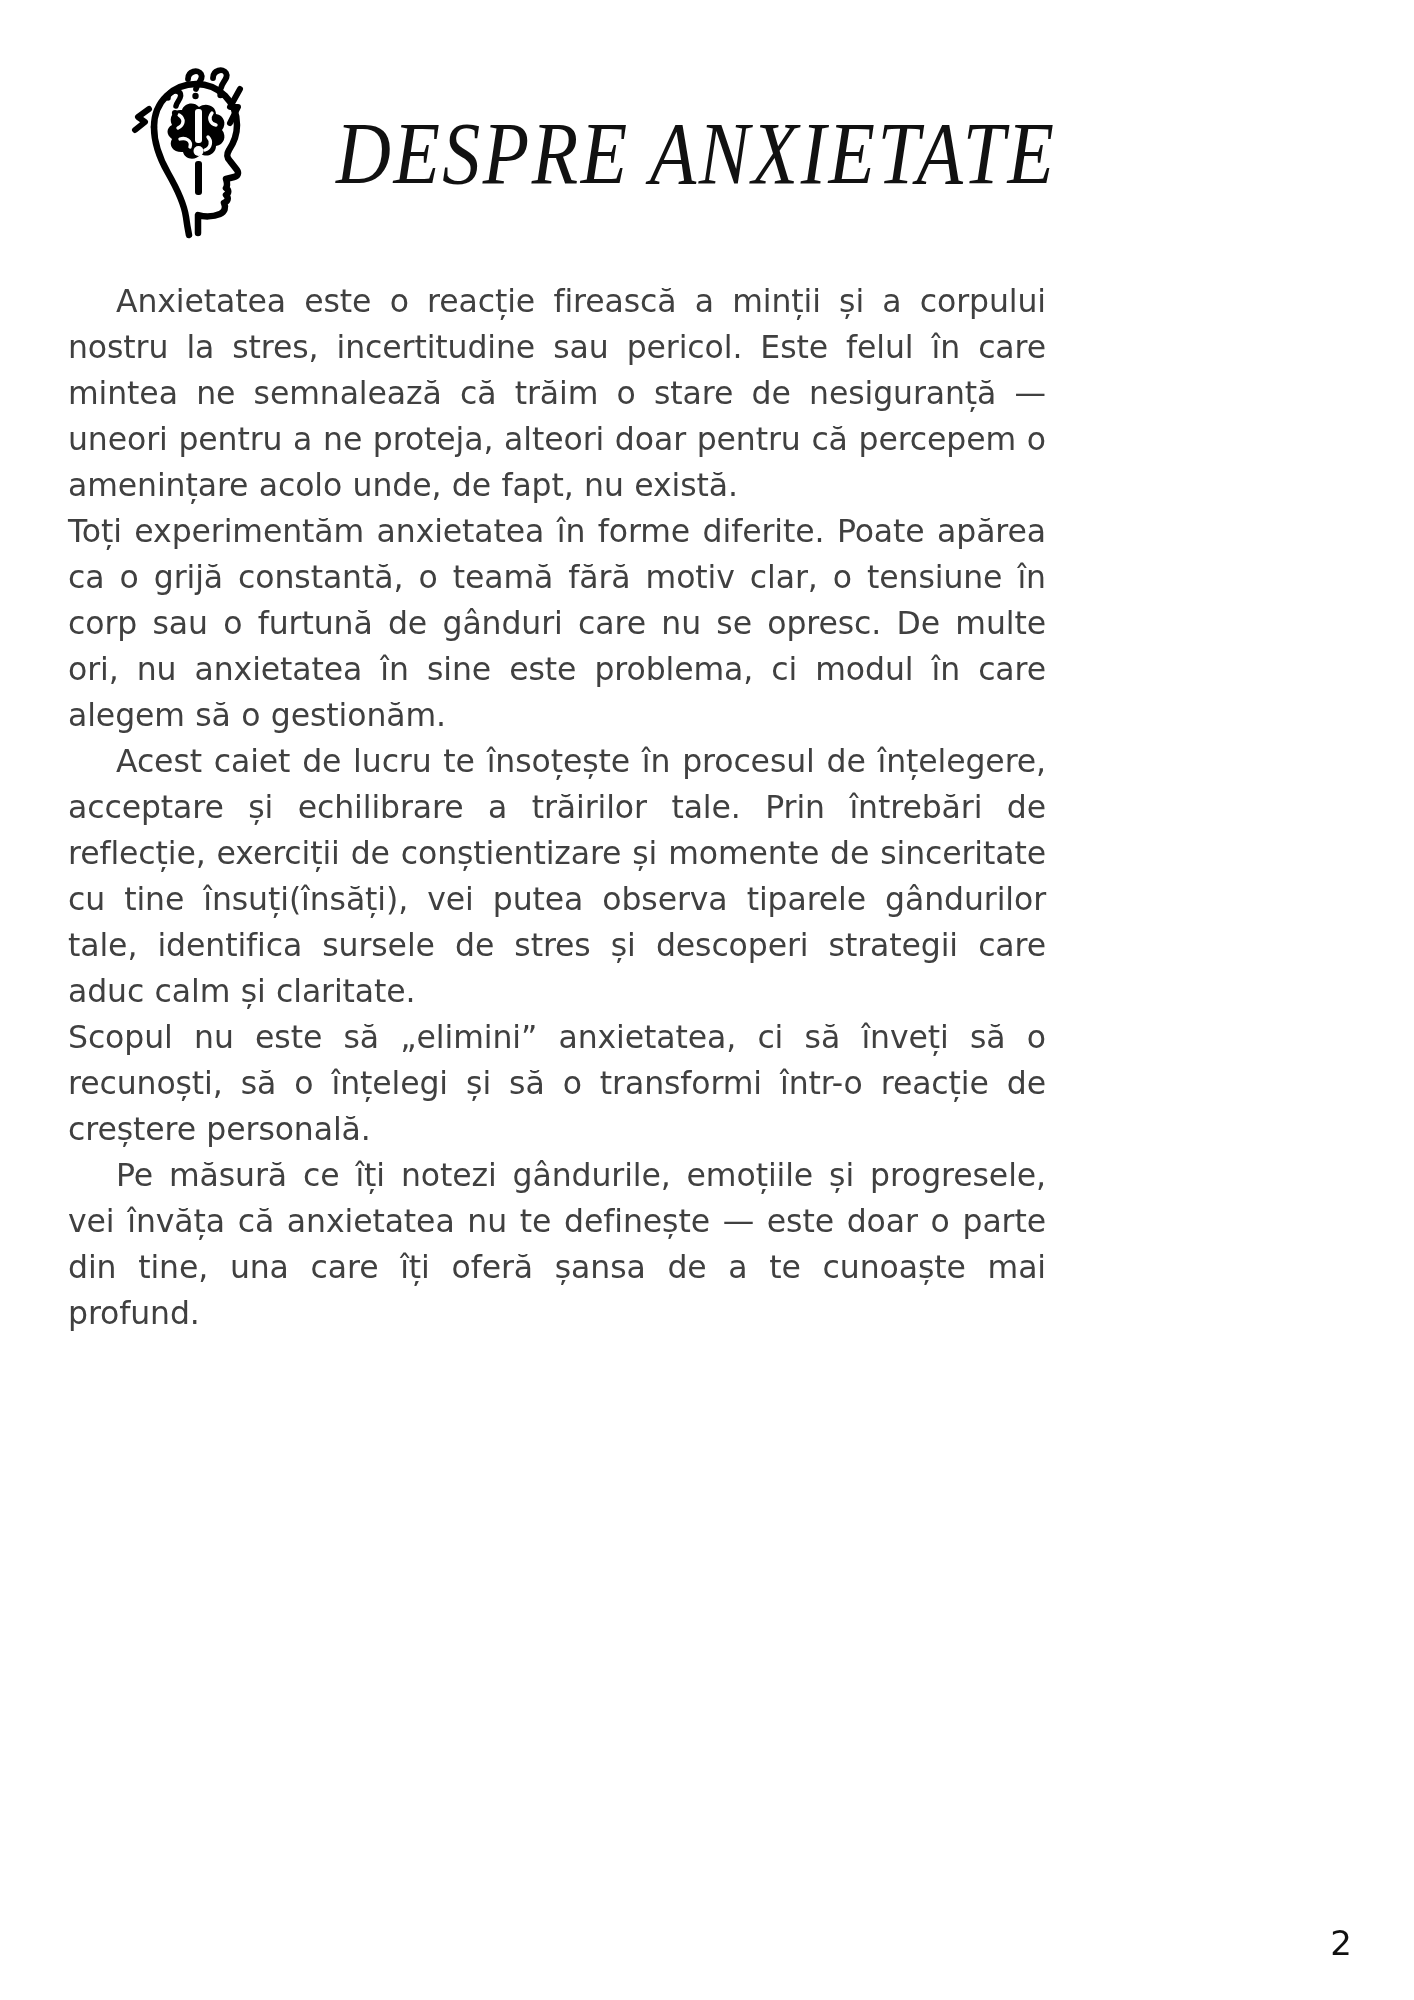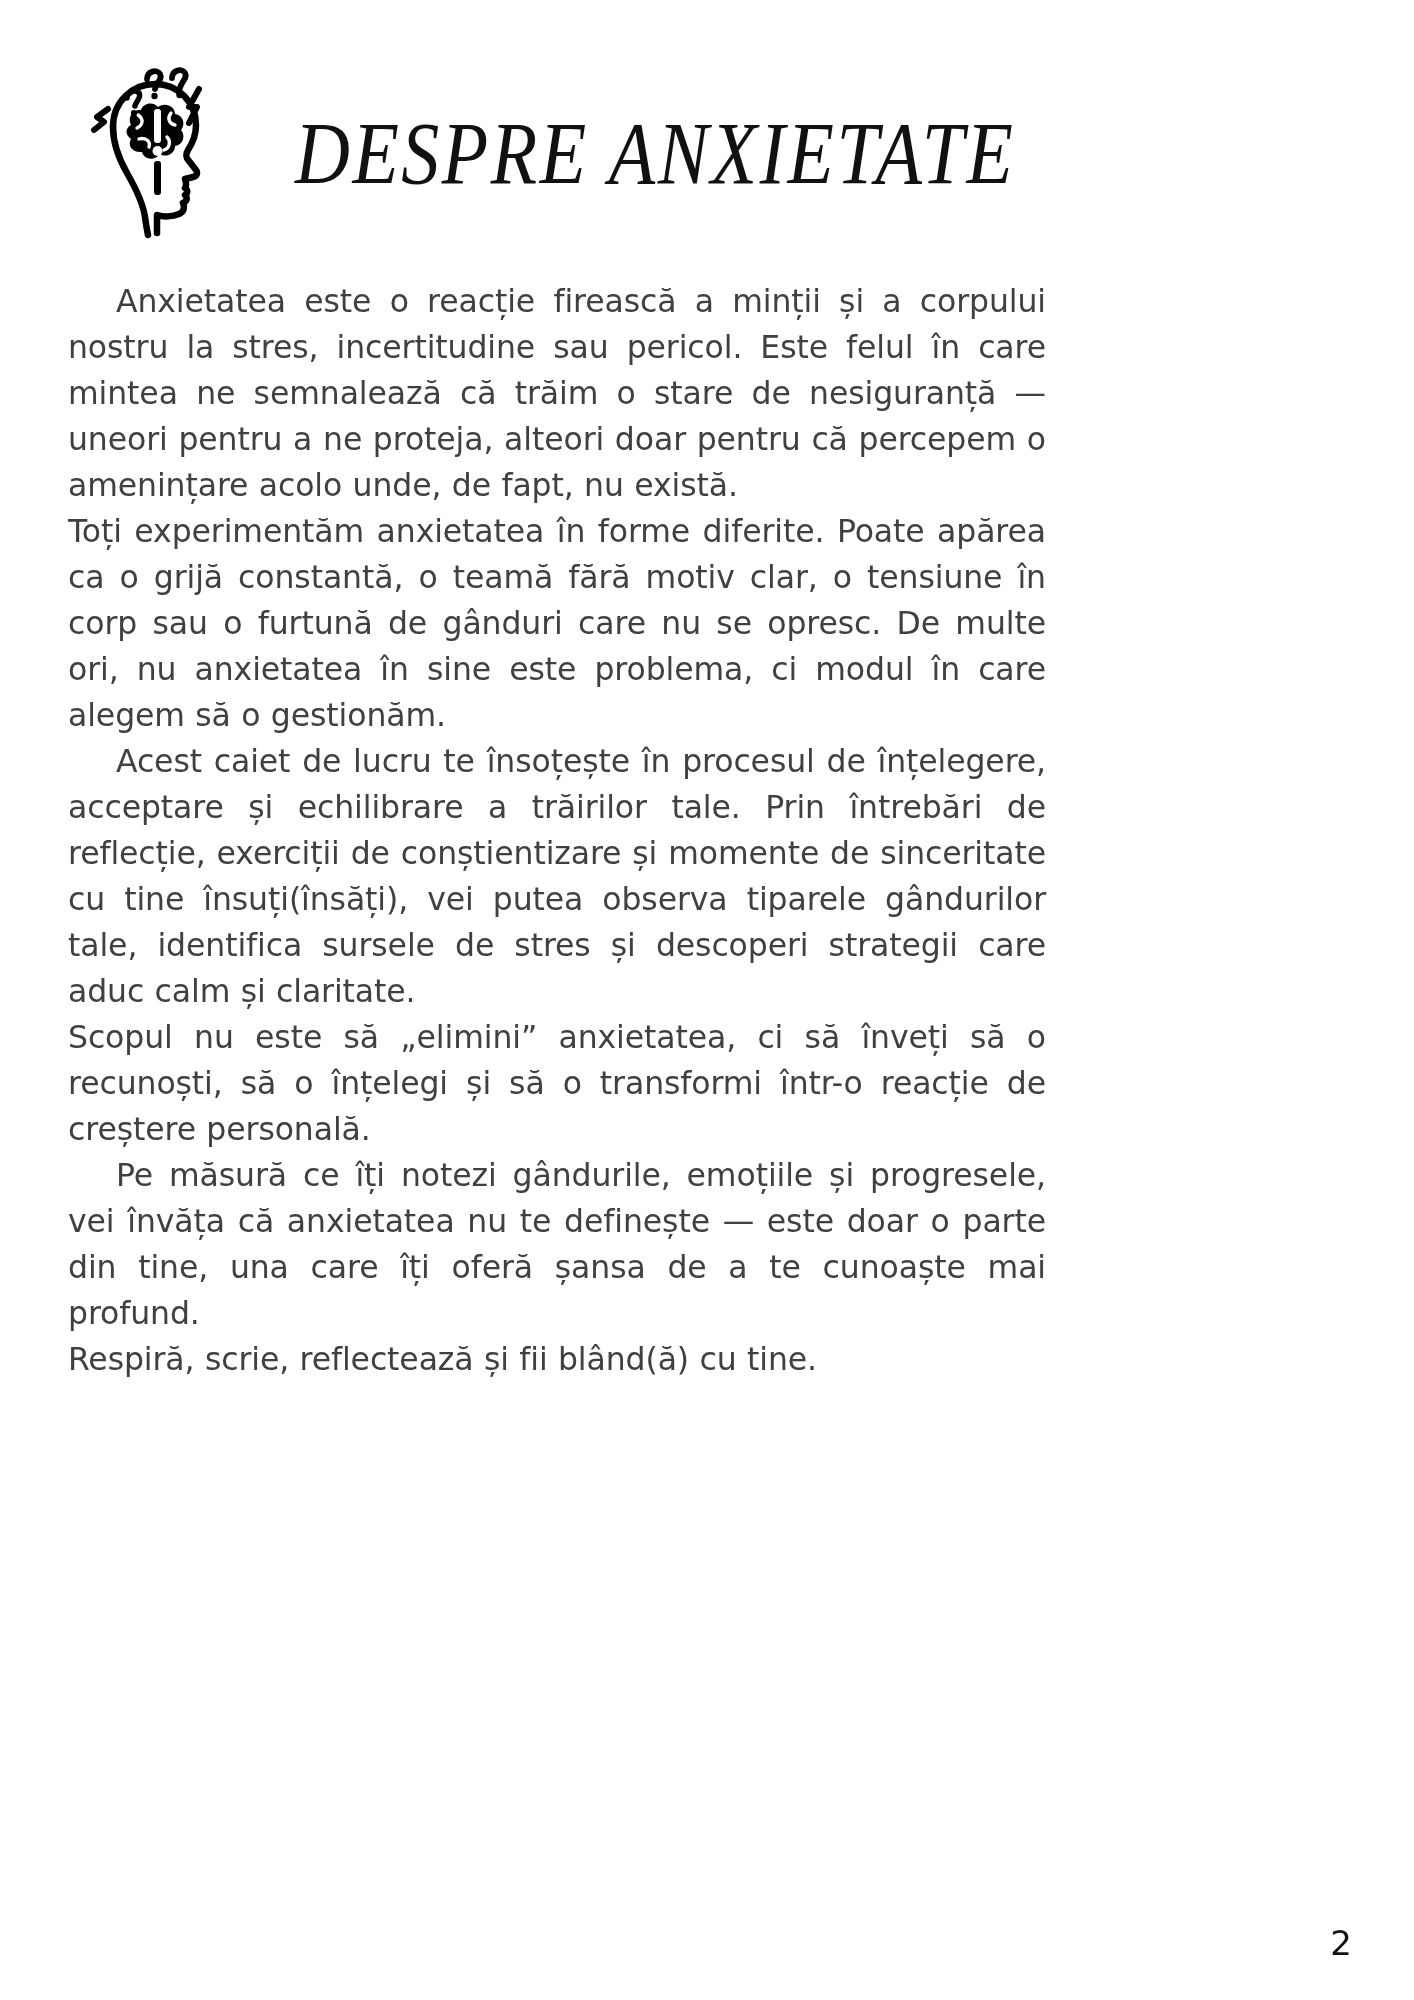--- a/index.html
+++ b/index.html
@@ -25,21 +25,21 @@
   
   .header {
     position: absolute;
     left: 0;
     top: 52px;
     width: 1414px;
     height: 200px;
     display: flex;
     align-items: center;
     justify-content: flex-start;
-    padding-left: 75px;
+    padding-left: 116px;
     box-sizing: border-box;
   }
 
   .header-icon {
     width: 150px;
     height: 175px;
     flex: 0 0 auto;
     display: block;
   }
   .header-icon svg { display: block; width: 100%; height: 100%; }
@@ -148,18 +148,17 @@
 
     <h1 class="page-title">DESPRE ANXIETATE</h1>
   </div>
 
   <div class="content">
     <p class="para indented">Anxietatea este o reacție firească a minții și a corpului nostru la stres, incertitudine sau pericol. Este felul în care mintea ne semnalează că trăim o stare de nesiguranță — uneori pentru a ne proteja, alteori doar pentru că percepem o amenințare acolo unde, de fapt, nu există.</p>
     <p class="para">Toți experimentăm anxietatea în forme diferite. Poate apărea ca o grijă constantă, o teamă fără motiv clar, o tensiune în corp sau o furtună de gânduri care nu se opresc. De multe ori, nu anxietatea în sine este problema, ci modul în care alegem să o gestionăm.</p>
     <p class="para indented">Acest caiet de lucru te însoțește în procesul de înțelegere, acceptare și echilibrare a trăirilor tale. Prin întrebări de reflecție, exerciții de conștientizare și momente de sinceritate cu tine însuți(însăți), vei putea observa tiparele gândurilor tale, identifica sursele de stres și descoperi strategii care aduc calm și claritate.</p>
     <p class="para">Scopul nu este să „elimini” anxietatea, ci să înveți să o recunoști, să o înțelegi și să o transformi într-o reacție de creștere personală.</p>
     <p class="para indented">Pe măsură ce îți notezi gândurile, emoțiile și progresele, vei învăța că anxietatea nu te definește — este doar o parte din tine, una care îți oferă șansa de a te cunoaște mai profund.</p>
-    <p class="para">Respiră, scrie, reflectează și fii blând(ă) cu tine.</p>
   </div>
 
   <div class="page-number">2</div>
 
 </div>
 
 </body></html>

